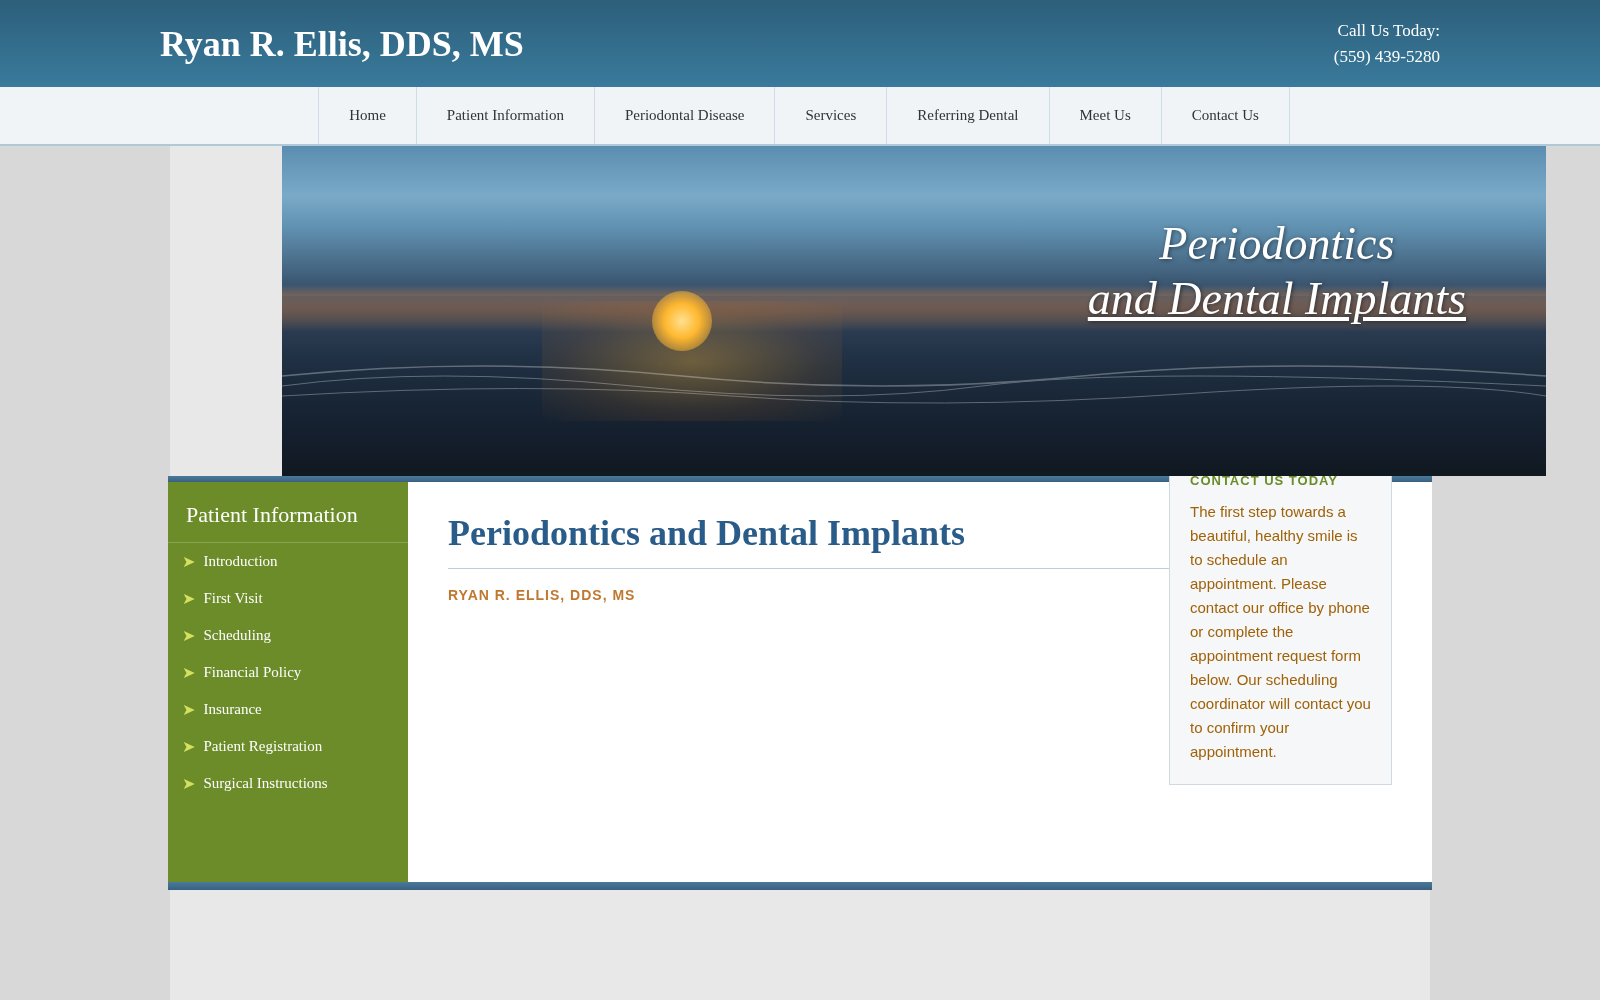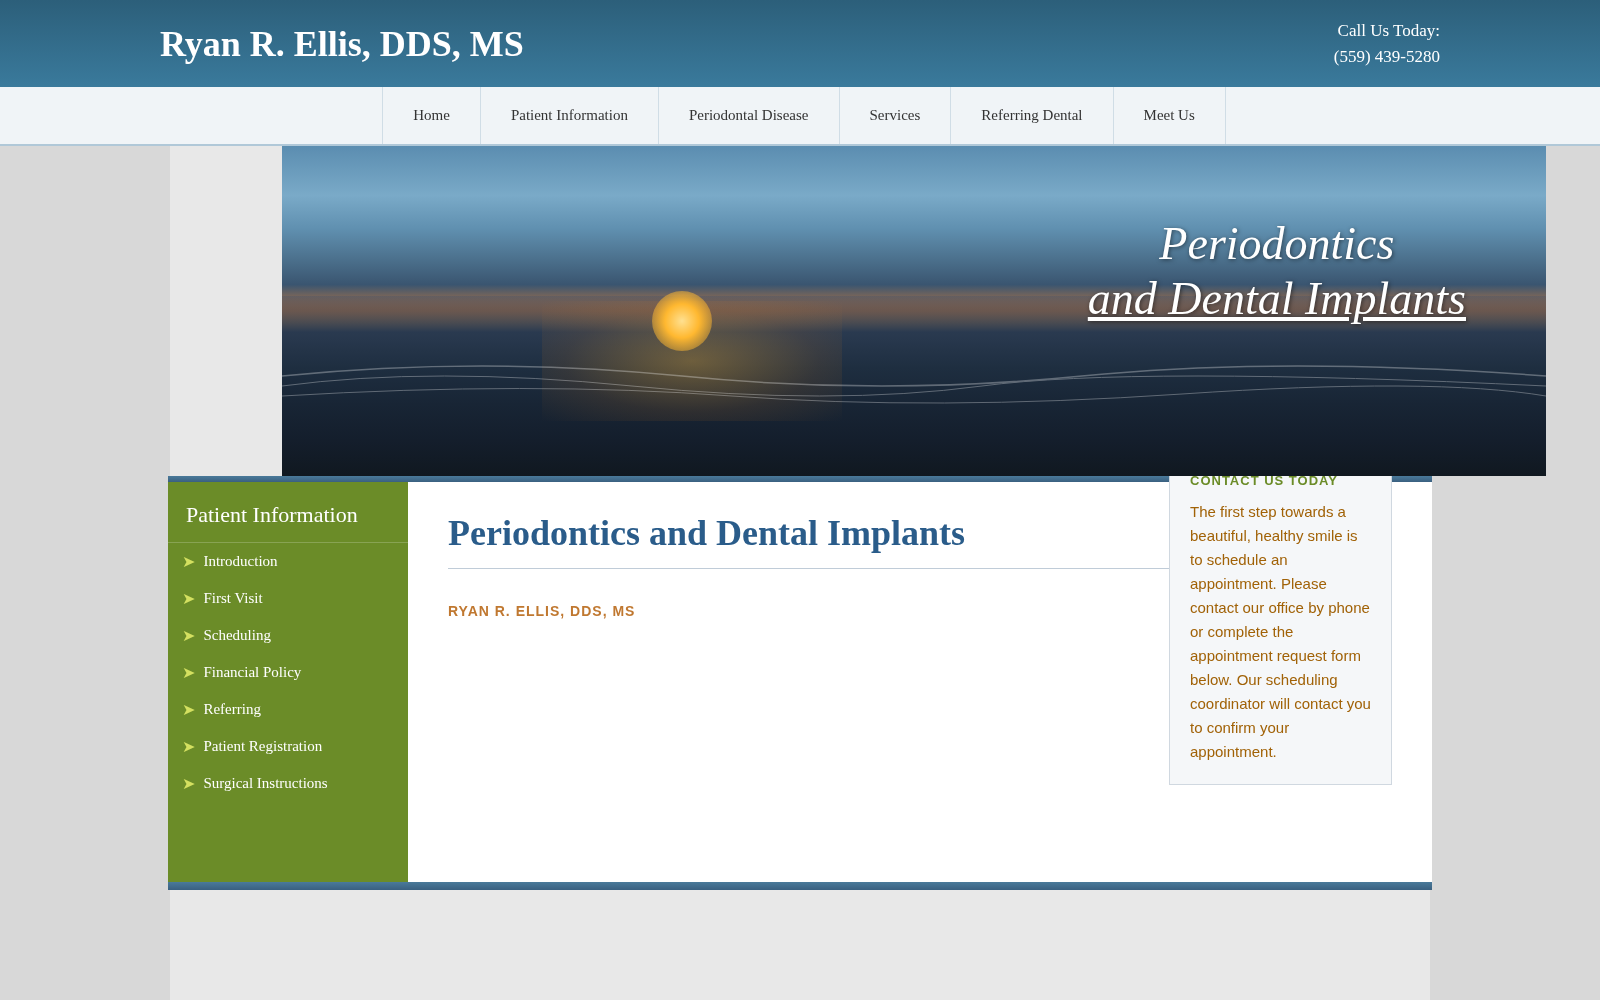--- a/index.html
+++ b/index.html
@@ -173,21 +173,21 @@
       padding: 30px 40px;
       background: white;
     }
     #main-title {
       color: #2a5c8a;
       font-size: 36px;
       font-weight: bold;
       font-family: Georgia, serif;
       border-bottom: 1px solid #c0ccd8;
       padding-bottom: 14px;
-      margin-bottom: 34px;
+      margin-bottom: 18px;
     }
     #doctor-name {
       color: #c07830;
       font-size: 14px;
       letter-spacing: 1px;
       font-family: Arial, sans-serif;
       font-weight: bold;
       margin-bottom: 8px;
     }
     #doctor-board {
@@ -255,20 +255,21 @@
 </div>
 
 <nav id="nav">
 
 <div class="nav-item">Home</div>
     <div class="nav-item">Patient Information</div>
     <div class="nav-item">Periodontal Disease</div>
     <div class="nav-item">Services</div>
     <div class="nav-item">Referring Dental</div>
     <div class="nav-item">Meet Us</div>
+    <div class="nav-item">Contact Us</div>
   </nav>
 
 <div style="width:1036px; margin:0 auto;">
   <div id="hero">
     <div id="hero-bg"></div>
     <div id="hero-ocean"></div>
     <div id="hero-glow"></div>
     <div id="hero-sun"></div>
 
     <svg style="position:absolute;bottom:60px;left:0;right:0;width:100%;height:80px;opacity:0.3" viewBox="0 0 1264 80" preserveAspectRatio="none">
@@ -301,21 +302,21 @@
       <div class="sidebar-item">
         <span class="sidebar-arrow">➤</span>
         <span>Scheduling</span>
       </div>
       <div class="sidebar-item">
         <span class="sidebar-arrow">➤</span>
         <span>Financial Policy</span>
       </div>
       <div class="sidebar-item">
         <span class="sidebar-arrow">➤</span>
-        <span>Referring</span>
+        <span>Insurance</span>
       </div>
       <div class="sidebar-item">
         <span class="sidebar-arrow">➤</span>
         <span>Patient Registration</span>
       </div>
       <div class="sidebar-item">
         <span class="sidebar-arrow">➤</span>
         <span>Surgical Instructions</span>
       </div>
     </div>

